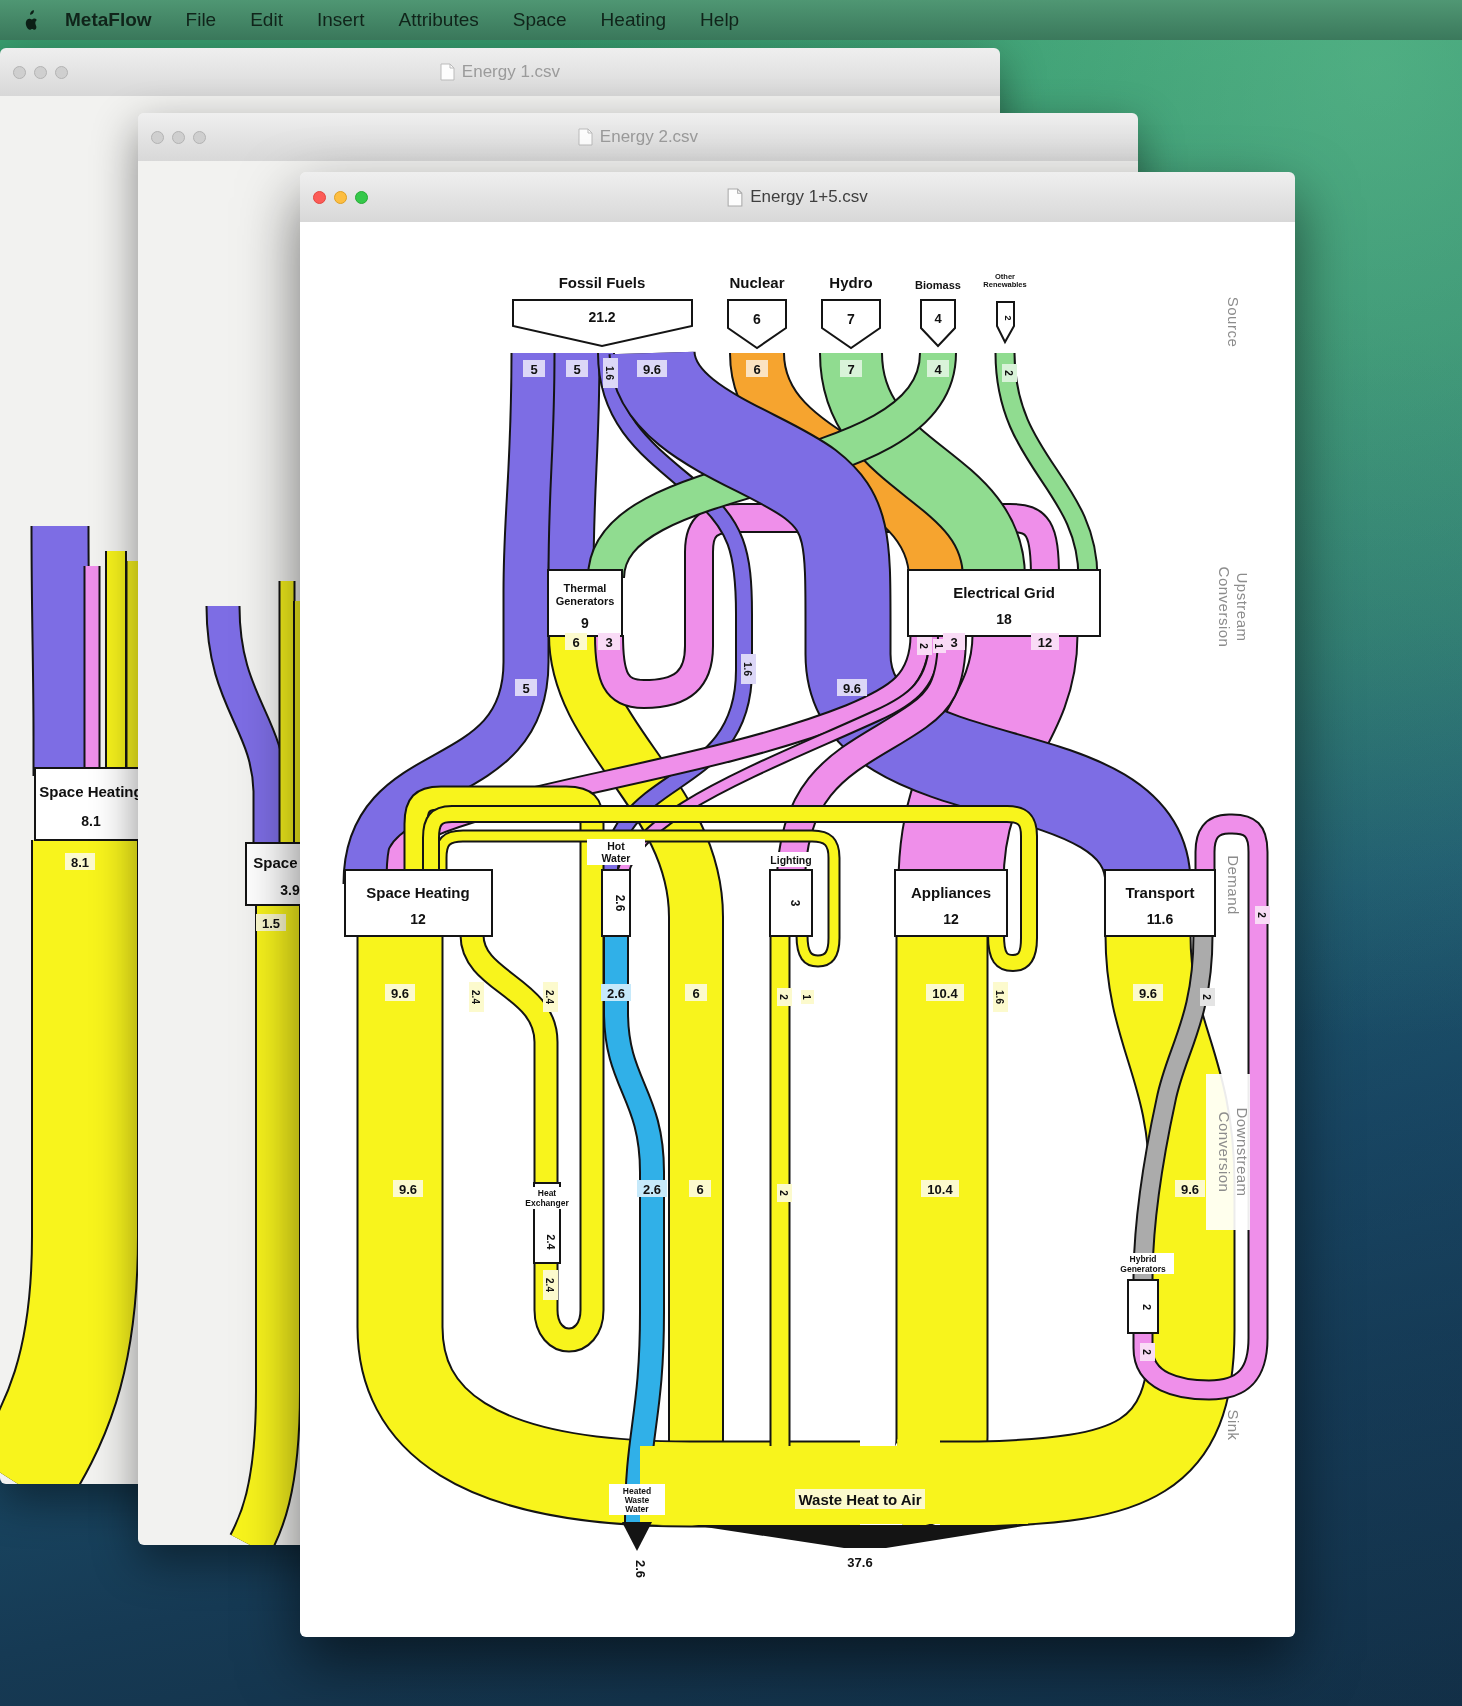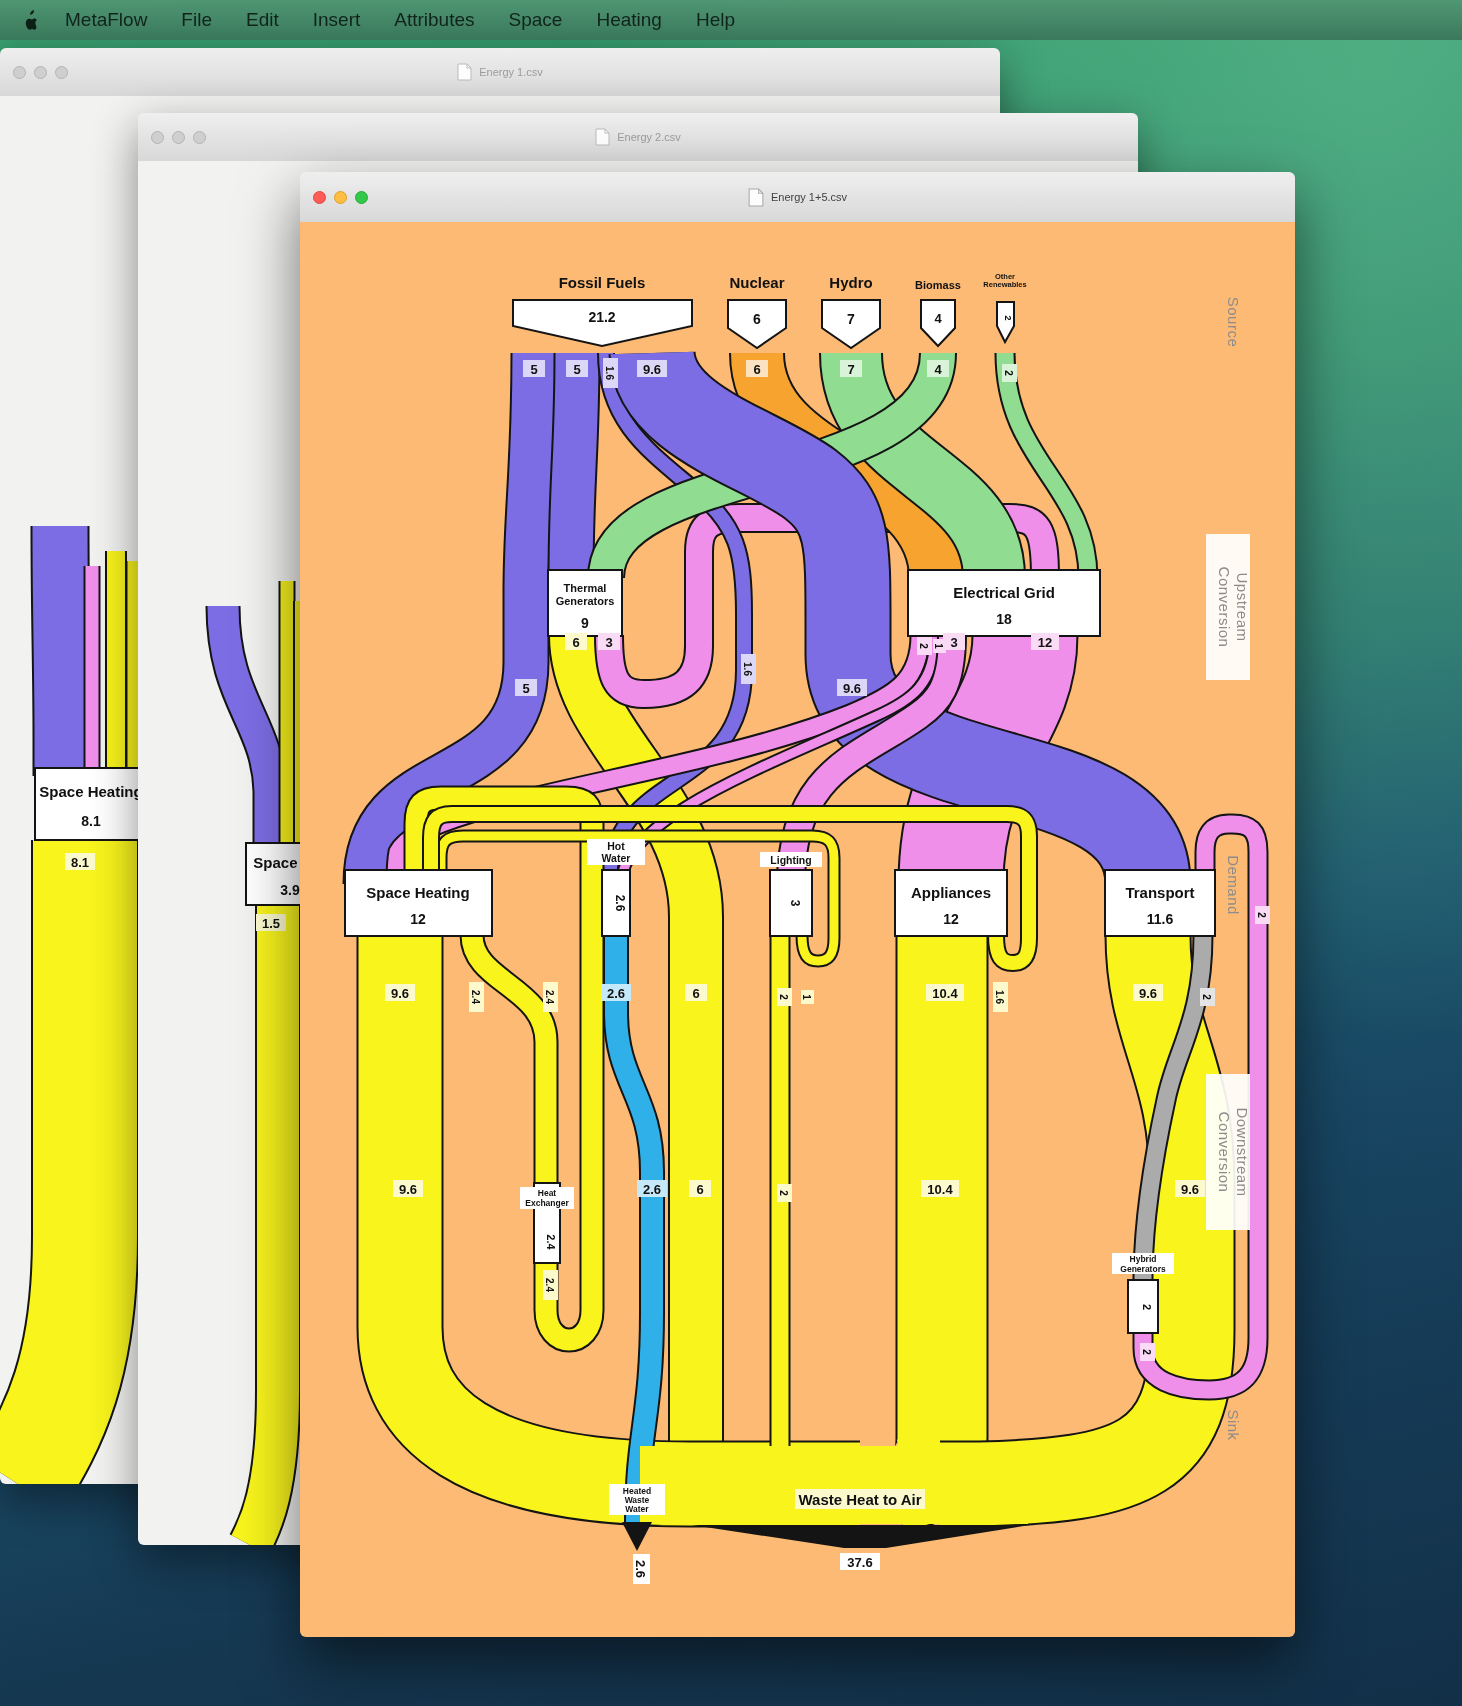--- a/index.html
+++ b/index.html
@@ -9,43 +9,43 @@
     background:linear-gradient(168deg,#3aa070 0%,#2f9168 16%,#2a8366 32%,#26766b 46%,
                #1f6073 58%,#1a4a66 70%,#163a54 82%,#122c42 100%)}
   .wallpaper:after{content:"";position:absolute;inset:0;
     background:radial-gradient(ellipse at 94% 4%, rgba(140,230,180,.35), transparent 42%),
                radial-gradient(ellipse at 80% 75%, rgba(20,60,90,.45), transparent 55%)}
   
   .menubar{position:absolute;left:0;top:0;width:1462px;height:40px;z-index:50;
     background:linear-gradient(180deg,rgba(80,150,115,.95),rgba(58,118,90,.95));
     display:flex;align-items:center;color:#10241a;font-size:19px}
   .menubar .apple{margin:0 26px 0 22px;display:flex;align-items:center}
-  .menubar .app{font-weight:normal;margin-right:34px}
+  .menubar .app{font-weight:bold;margin-right:34px}
   .menubar .mitem{margin-right:34px}
   
   .window{position:absolute;border-radius:6px;overflow:hidden;
           box-shadow:0 16px 45px rgba(0,0,0,.45)}
   .titlebar{height:48px;background:linear-gradient(#efefef,#d8d8d8);
     border-bottom:1px solid #a8a8a8;position:relative;display:flex;align-items:center}
   .lights{position:absolute;left:13px;top:0;bottom:0;display:flex;align-items:center;gap:8px}
   .light{width:13px;height:13px;border-radius:50%;background:#cfcfcf;border:1px solid #b3b3b3;box-sizing:border-box}
   .light.red{background:#fc5b57;border-color:#e2463f}
   .light.yellow{background:#fdbe41;border-color:#dfa023}
   .light.green{background:#34c84a;border-color:#27aa35}
-  .title{flex:1;text-align:center;font-size:11px;color:#9b9b9b;
+  .title{flex:1;text-align:center;font-size:17px;color:#9b9b9b;
          display:flex;justify-content:center;align-items:center;gap:7px}
   .front .title{color:#3f3f3f}
   .content{position:absolute;left:0;right:0;bottom:0;background:#f2f2f0}
   #win1{left:0;top:48px;width:1000px;height:1436px;z-index:1}
   #win1 .content{top:48px}
   #win2{left:138px;top:113px;width:1000px;height:1432px;z-index:2}
   #win2 .content{top:48px}
   #win3{left:300px;top:172px;width:995px;height:1465px;z-index:3;box-shadow:0 25px 60px rgba(0,0,0,.55)}
   #win3 .titlebar{height:50px}
-  #win3 .content{top:50px;background:#fdba74}
+  #win3 .content{top:50px;background:#ffffff}
   
   svg text{font-family:"Liberation Sans",sans-serif;font-weight:bold;fill:#111;text-anchor:middle}
   .ol{fill:none;stroke:#141414;stroke-linejoin:round}
   .bd{fill:none;stroke-linejoin:round}
   .c-purple{stroke:#7d6de4}.c-orange{stroke:#f6a42f}.c-green{stroke:#90dc90}
   .c-pink{stroke:#ef8fea}.c-yellow{stroke:#f8f41c}.c-blue{stroke:#30b0e8}.c-gray{stroke:#ababab}
   .nb{fill:#fff;stroke:#141414;stroke-width:2}
   .t7{font-size:7.5px}.t8{font-size:8.5px}.t9{font-size:9px}.t10{font-size:10.5px}
   .t11{font-size:11px}.t12{font-size:12px}.t13{font-size:13px}.t14{font-size:14px}.t15{font-size:15px}
   .vl text{font-size:13px}

